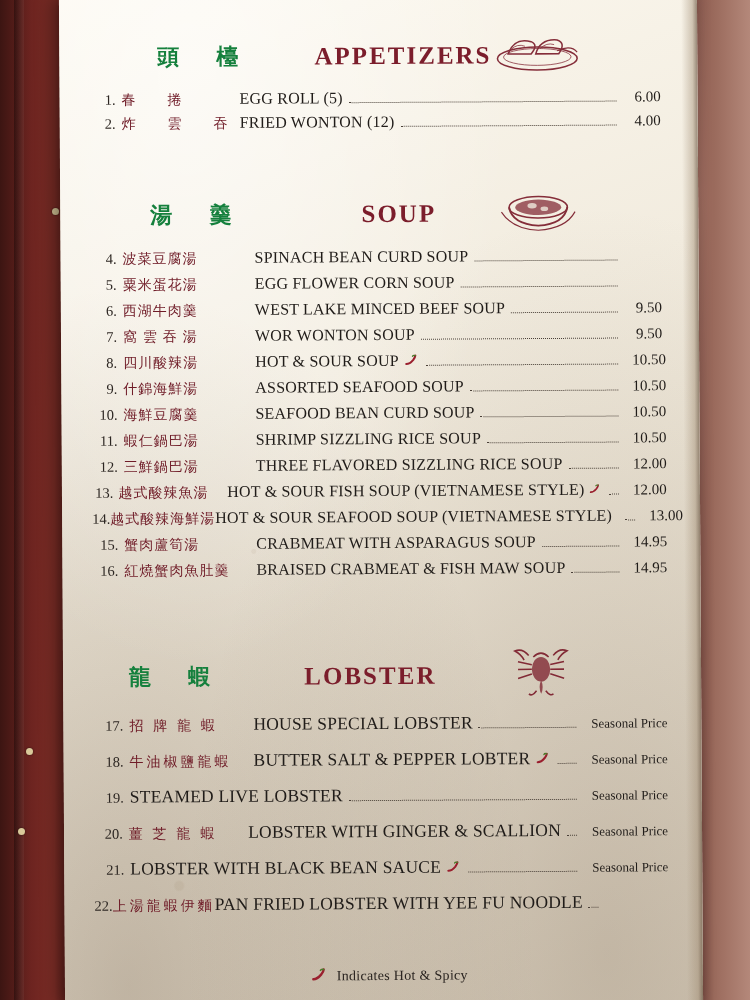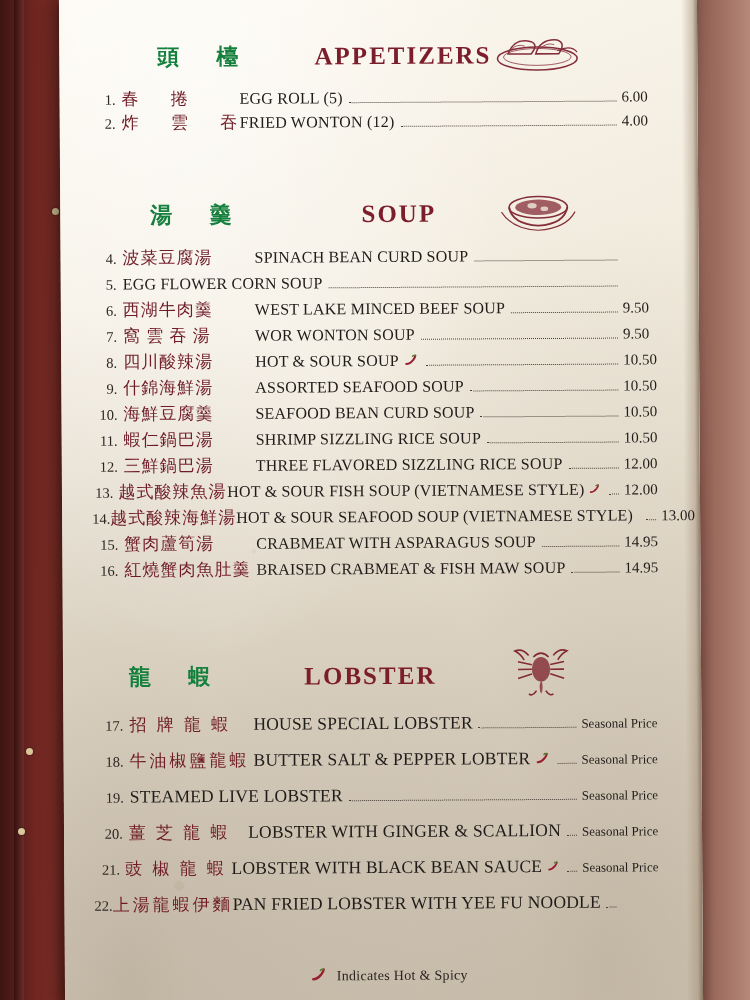--- a/index.html
+++ b/index.html
@@ -144,42 +144,42 @@
     white-space: nowrap;
   }
   .num {
     width: 26px;
     text-align: right;
     font-size: 14.5px;
     color: #2c2622;
   }
   .dot-after-num { width: 6px; }
   .cn {
-    font-family: Liberation Serif, serif;
+    font-family: Liberation Sans, sans-serif;
     color: #6f1b27;
-    font-size: 17px;
+    font-size: 14px;
     letter-spacing: 1px;
     white-space: nowrap;
   }
   .en {
     font-size: 16px;
     letter-spacing: 0.2px;
     color: #201c19;
   }
   .leader {
     flex: 1;
     border-bottom: 1px dotted #4a4038;
     margin: 0 5px 4px 6px;
     height: 0;
     min-width: 10px;
   }
   .price {
     font-size: 15px;
     color: #201c19;
-    text-align: left;
+    text-align: center;
     min-width: 52px;
   }
   .price.seasonal {
     font-size: 13px;
     min-width: 96px;
   }
   .chili {
     display: inline-block;
     width: 14px;
     height: 12px;
@@ -277,20 +277,21 @@
           <span class="num">4.</span>
             <span class="dot-after-num"></span>
           <span class="cn">波菜豆腐湯</span>
           <span class="en">SPINACH BEAN CURD SOUP</span>
           <span class="leader"></span>
           <span class="price"></span>
         </div>
         <div class="row">
           <span class="num">5.</span>
             <span class="dot-after-num"></span>
+          <span class="cn">粟米蛋花湯</span>
           <span class="en">EGG FLOWER CORN SOUP</span>
           <span class="leader"></span>
           <span class="price"></span>
         </div>
         <div class="row">
           <span class="num">6.</span>
             <span class="dot-after-num"></span>
           <span class="cn">西湖牛肉羹</span>
           <span class="en">WEST LAKE MINCED BEEF SOUP</span>
           <span class="leader"></span>
@@ -438,21 +439,20 @@
           <span class="num">20.</span>
             <span class="dot-after-num"></span>
           <span class="cn">薑 芝 龍 蝦</span>
           <span class="en">LOBSTER WITH GINGER &amp; SCALLION</span>
           <span class="leader"></span>
           <span class="price seasonal">Seasonal Price</span>
         </div>
         <div class="row">
           <span class="num">21.</span>
             <span class="dot-after-num"></span>
-          <span class="cn">豉 椒 龍 蝦</span>
           <span class="en">LOBSTER WITH BLACK BEAN SAUCE</span>
           <svg class="chili" viewBox="0 0 20 16">
               <path d="M3 14 Q8 14 13 8 Q16 4 16 2" fill="none" stroke="#9a1f2e" stroke-width="3" stroke-linecap="round"></path>
               <path d="M16 2 Q13 1 12 3" fill="none" stroke="#4c7a2a" stroke-width="2" stroke-linecap="round"></path>
             </svg>
           <span class="leader"></span>
           <span class="price seasonal">Seasonal Price</span>
         </div>
         <div class="row">
           <span class="num">22.</span>

